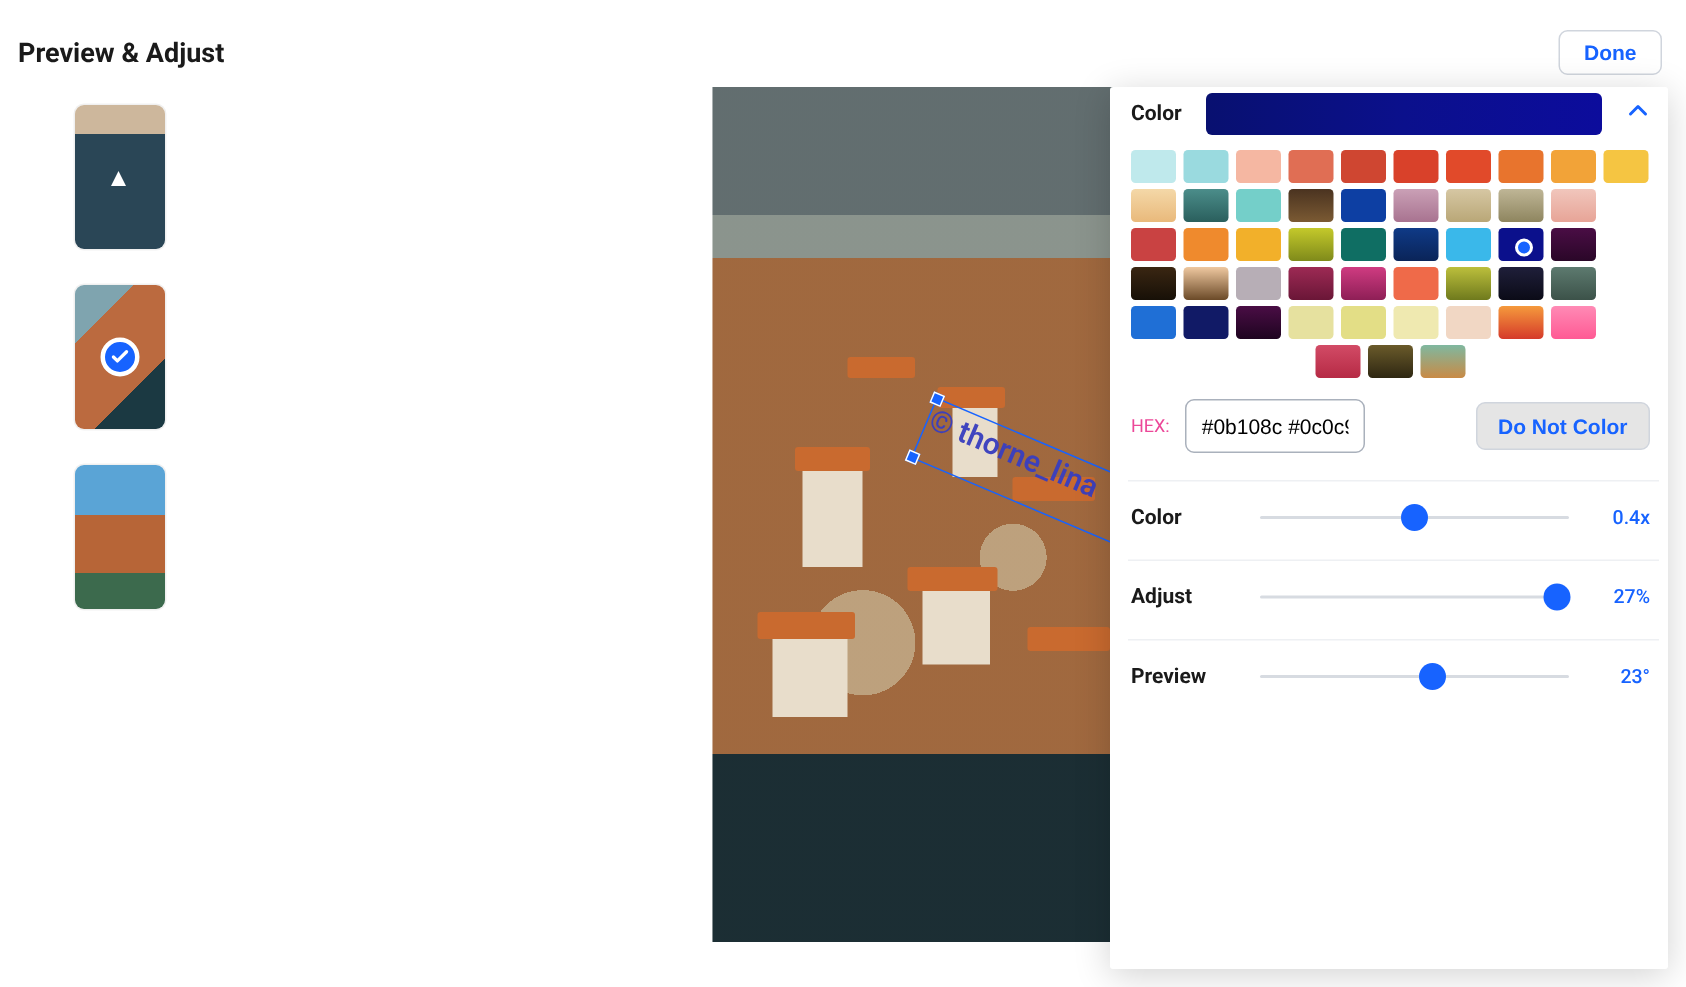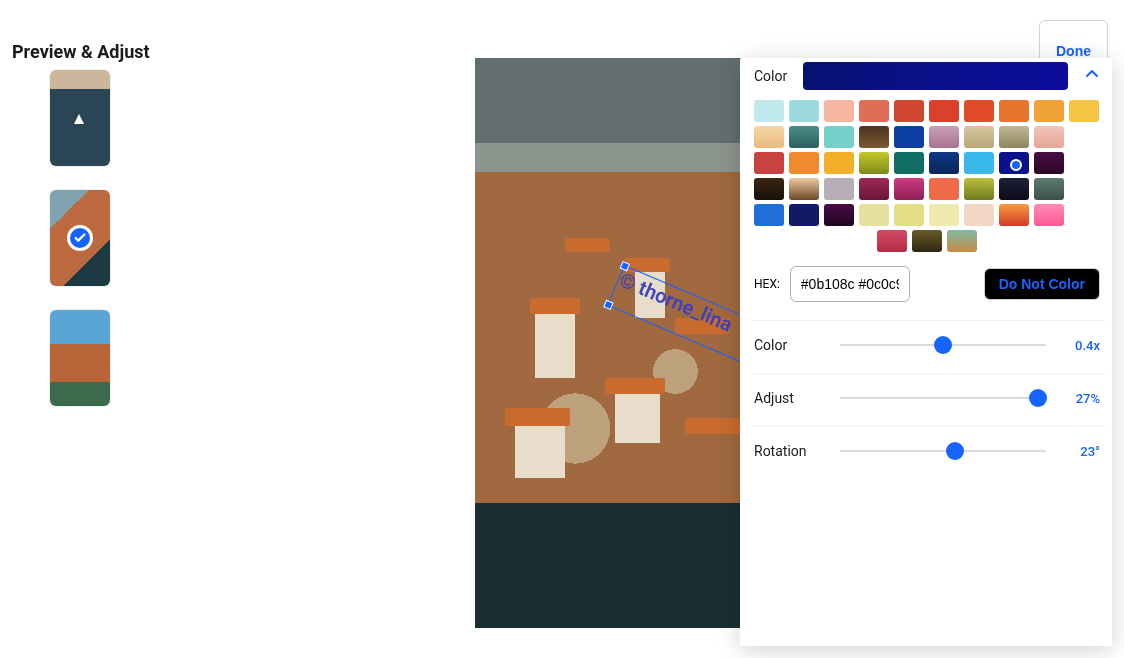--- a/index.html
+++ b/index.html
@@ -21,21 +21,21 @@
     font-size: 18px;
     font-weight: 700;
     color: #1a1a1a;
   }
   .done-btn {
     border: 1px solid #d0d5dd;
     background: #fff;
     color: #1763ff;
     font-size: 14px;
     font-weight: 600;
-    padding: 22px 16px;
+    padding: 6px 16px;
     border-radius: 6px;
     cursor: pointer;
   }
 
   .body-row {
     display: flex;
     position: absolute;
     top: 58px;
     left: 0;
     right: 0;
@@ -156,48 +156,48 @@
   .props-scroll::-webkit-scrollbar{width:10px;}
   .props-scroll::-webkit-scrollbar-thumb{background:#c6ccd4;border-radius:5px;}
   .section {
     border-top: 1px solid #eef0f3;
     padding: 14px 6px 18px 2px;
   }
   .section:first-child{border-top:none;padding-top:4px;}
   .color-head {
     display:flex;align-items:center;gap:16px;margin-bottom:10px;
   }
-  .sec-label { font-size:14px;font-weight:400;color:#1a1a1a; }
+  .sec-label { font-size:14px;font-weight:700;color:#1a1a1a; }
   .color-preview {
     flex:1;height:28px;border-radius:4px;
     background: linear-gradient(90deg,#081070,#0b108c,#0c0c9c);
   }
   .chev { color:#1763ff; cursor:pointer; }
   .swatches {
     display:flex;flex-wrap:wrap;gap:5px;
     margin-bottom:4px;
   }
   .sw {
     width:30px;height:22px;border-radius:3px;cursor:pointer;position:relative;
   }
   .sw.sel::after{
     content:"";position:absolute;left:50%;top:50%;width:8px;height:8px;margin:-4px 0 0 -4px;
     background:#1763ff;border-radius:50%;border:2px solid #fff;
   }
   .swatches-center{justify-content:center;}
   .hex-row{
     display:flex;align-items:center;gap:10px;margin-top:14px;
   }
-  .hex-row label{font-size:12px;color:#000000;}
+  .hex-row label{font-size:12px;color:#ec4899;}
   .hex-row input{
     width:120px;height:36px;border:1px solid #aab1bc;border-radius:6px;
     padding:0 10px;font-size:14px;
   }
   .no-color{
-    margin-left:auto;border:1px solid #d0d5dd;background:#000000;color:#1763ff;
+    margin-left:auto;border:1px solid #d0d5dd;background:#e5e5e5;color:#1763ff;
     font-size:14px;font-weight:600;padding:7px 14px;border-radius:6px;cursor:pointer;
   }
   .slider-row{display:flex;align-items:center;gap:16px;}
   .slider-row .sec-label{width:70px;}
   .slider{flex:1;position:relative;height:20px;}
   .track{position:absolute;left:0;right:0;top:9px;height:2px;background:#d7dbe1;border-radius:2px;}
   .knob{position:absolute;top:1px;width:18px;height:18px;background:#1763ff;border-radius:50%;margin-left:-9px;cursor:grab;}
   .slider-val{width:38px;text-align:right;font-size:13px;color:#1763ff;font-weight:500;}
 </style>
 </head>
@@ -347,21 +347,21 @@
           <div class="slider">
             <div class="track"></div>
               <div class="knob" id="knob-opacity" style="left: 96%;"></div>
           </div>
           <span class="slider-val">27%</span>
         </div>
       </div>
 
       <div class="section">
         <div class="slider-row">
-          <span class="sec-label">Rotation</span>
+          <span class="sec-label">Preview</span>
           <div class="slider">
             <div class="track"></div>
               <div class="knob" id="knob-rotation" style="left: 56%;"></div>
           </div>
           <span class="slider-val">23°</span>
         </div>
       </div>
     </div>
   </div>
 </div>

